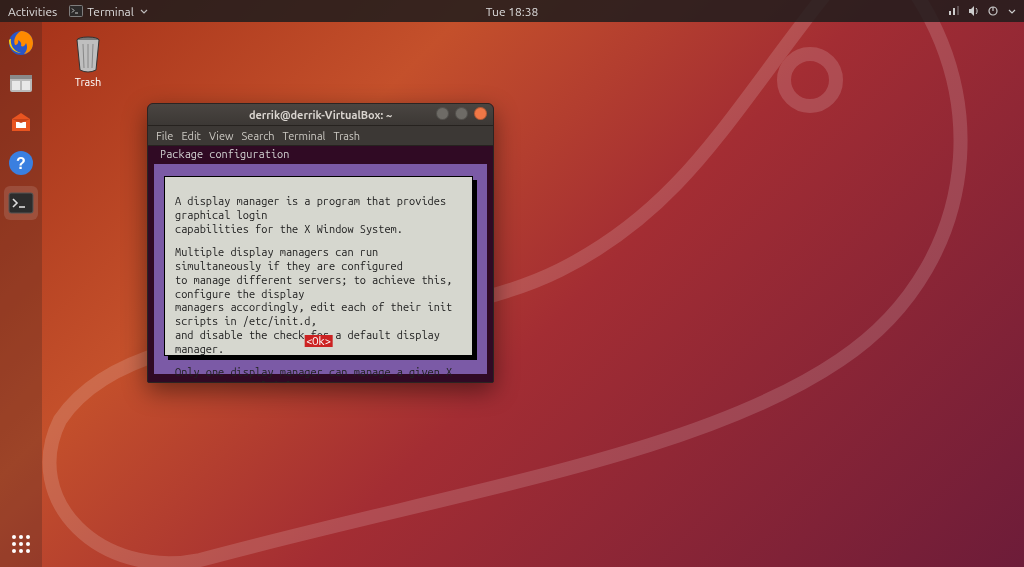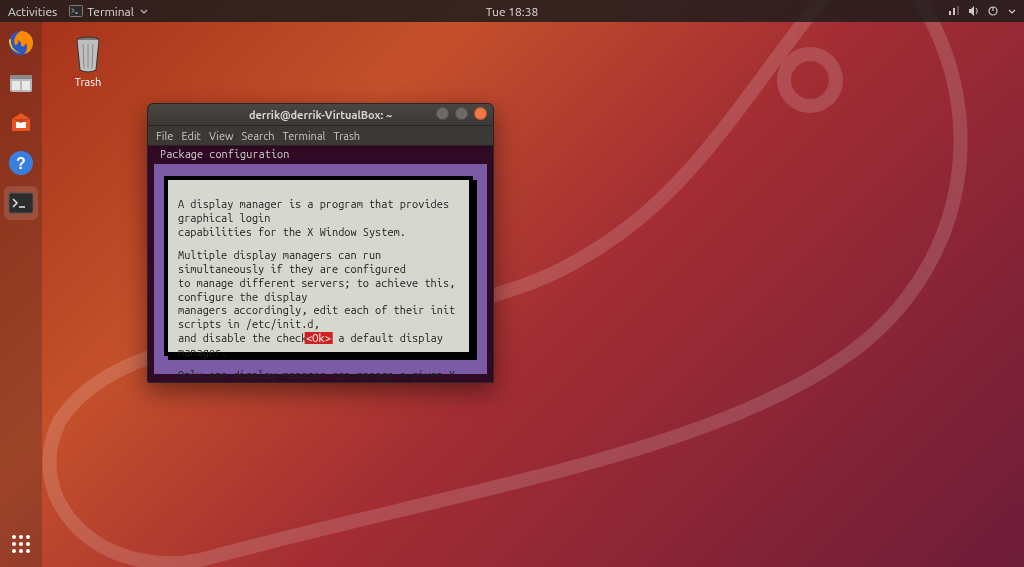--- a/index.html
+++ b/index.html
@@ -115,21 +115,21 @@
     position:absolute; left:6px; right:6px; top:18px; bottom:8px;
     background:#7b5aa6;
   }
   .tui-shadow{
     position:absolute; left:14px; right:10px; top:16px; bottom:14px;
     background:#000;
   }
   .tui-box{
     position:absolute; left:10px; right:14px; top:12px; bottom:18px;
     background:#d6d7cf;
-    color:#333; border:4px solid #000000;
+    color:#333; border:1px solid #000000;
     padding:8px 10px;
   }
   .tui-title-row{
     position:absolute; top:2px; left:10px; right:14px;
     height:12px;
     display:flex; align-items:center;
   }
   .tui-title-row .line{
     flex:1; height:0; border-top:1px solid #7a7a7a;
   }

